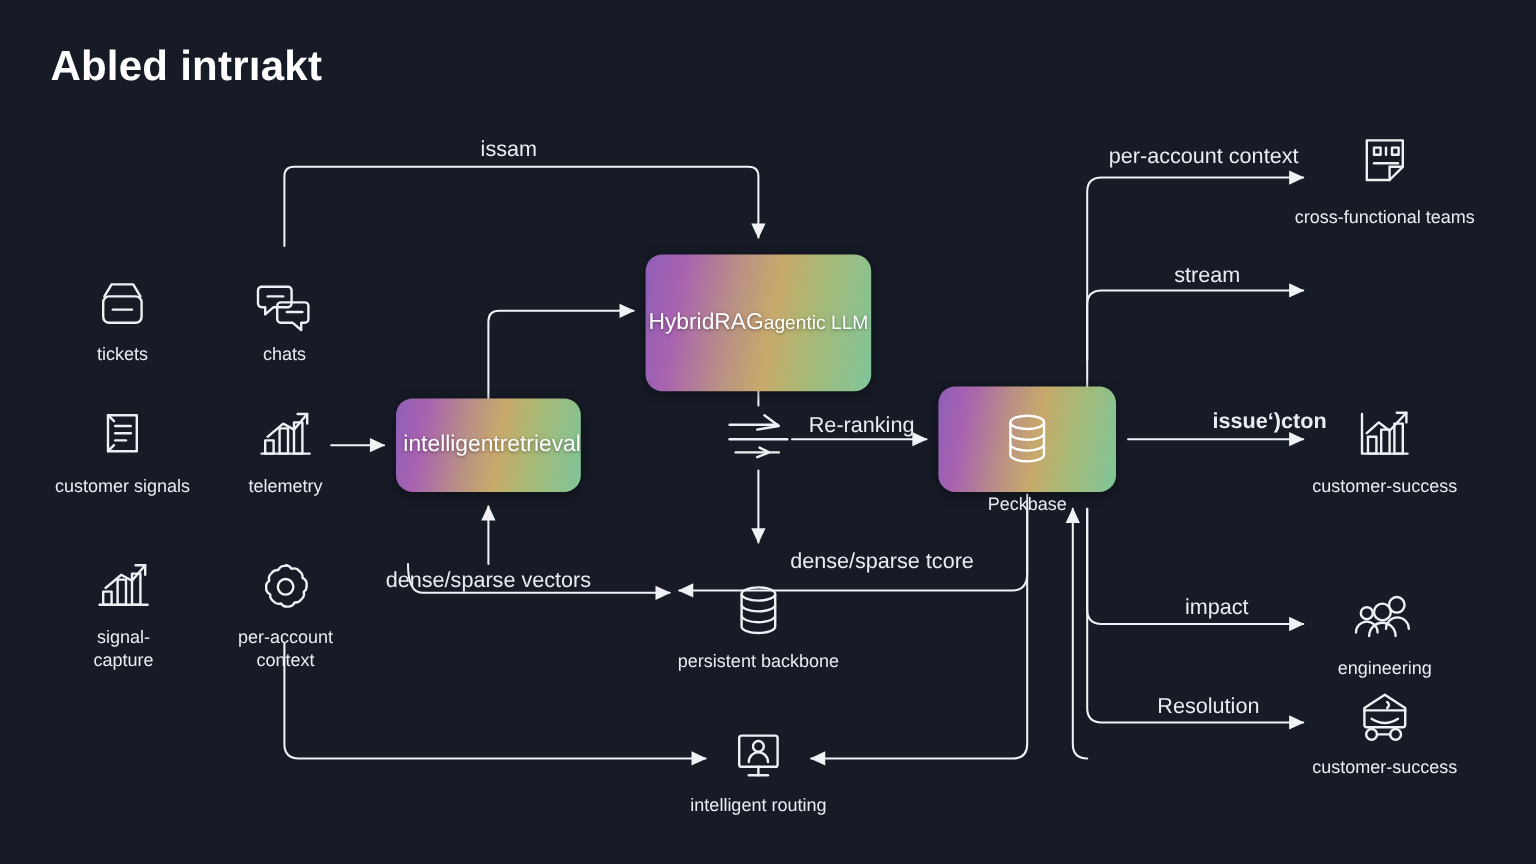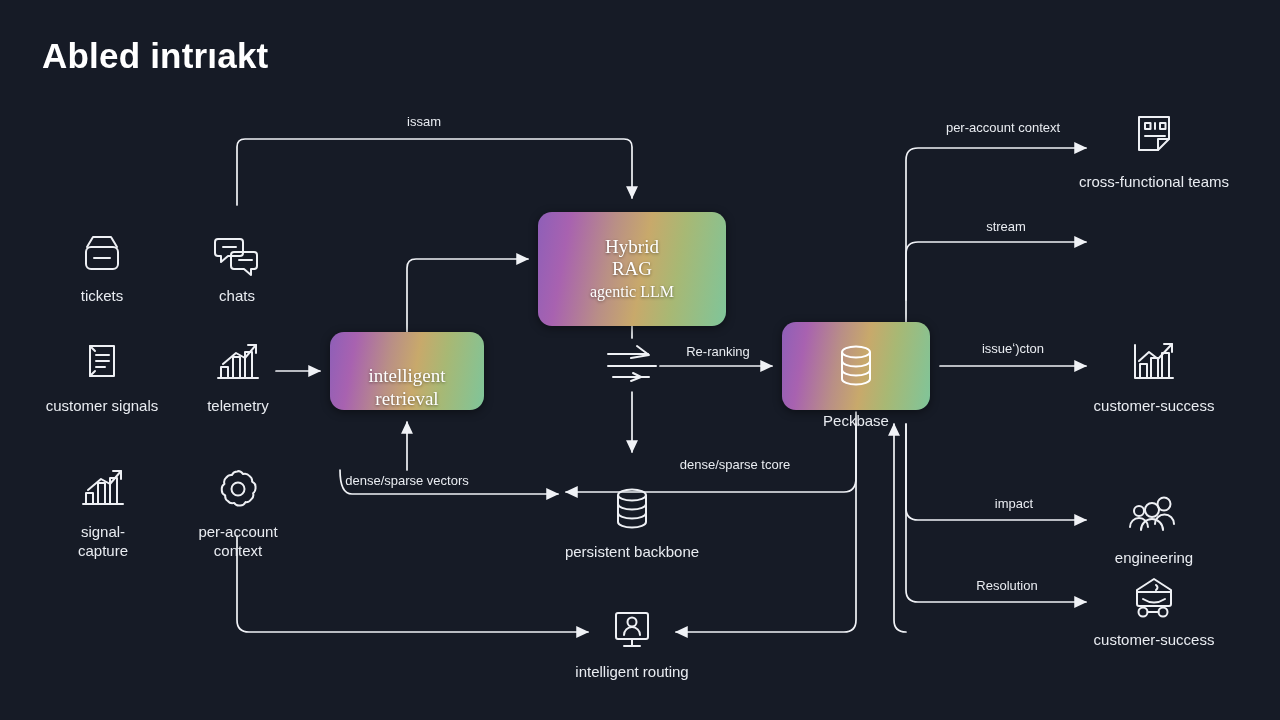--- a/index.html
+++ b/index.html
@@ -17,25 +17,24 @@
     position:absolute;left:42px;top:36px;
     font-size:35px;font-weight:bold;letter-spacing:.2px;
     color:#ffffff;
   }
 
   svg.wires{position:absolute;left:0;top:0;width:1280px;height:720px;pointer-events:none;}
 
   
   .node{
     position:absolute;border-radius:14px;
-    display:flex;flex-direction:column;align-items:center;justify-content:center;
+    display:flex;align-items:center;justify-content:center;
     text-align:center;line-height:1.18;
     box-shadow:0 2px 10px rgba(0,0,0,.45);
     background:linear-gradient(100deg,#8e5fb8 0%,#a862b0 16%,#b98f86 38%,#c8a96b 55%,#a8b874 72%,#7fc59a 100%);
-    font-family:Liberation Serif, serif;
   }
   .node .t1{font-size:19px;color:#fff;text-shadow:0 1px 3px rgba(0,0,0,.45);}
   .node .t2{font-size:16px;color:#fff;margin-top:3px;text-shadow:0 1px 3px rgba(0,0,0,.45);}
 
   #node-hybrid{left:538px;top:212px;width:188px;height:114px;}
   #node-retrieval{left:330px;top:332px;width:154px;height:78px;justify-content:flex-end;}
   #node-peckbase{left:782px;top:322px;width:148px;height:88px;}
 
   .node-caption{
     position:absolute;font-size:15px;color:#e8ebf0;text-align:center;white-space:nowrap;
@@ -43,21 +42,21 @@
 
   
   .ico-item{position:absolute;display:flex;flex-direction:column;align-items:center;}
   .ico-item svg{display:block;}
   .ico-label{
     margin-top:9px;font-size:15px;color:#e9ecf1;text-align:center;line-height:1.25;white-space:pre-line;
   }
 
   
   .edge-label{
-    position:absolute;font-size:13px;color:#e9ecf1;white-space:nowrap;
+    position:absolute;font-size:18px;color:#e9ecf1;white-space:nowrap;
   }
   .edge-label.c{transform:translateX(-50%);}
 </style>
 </head>
 <body>
 
 <div id="stage">
 
   <div class="title">Abled intrıakt</div>
 
@@ -269,17 +268,17 @@
     <div class="ico-label" style="white-space:nowrap;">customer-success</div>
   </div>
 
   <div class="edge-label c" style="left:424px;top:114px;">issam</div>
   <div class="edge-label c" style="left:407px;top:473px;">dense/sparse vectors</div>
   <div class="edge-label c" style="left:735px;top:457px;">dense/sparse tcore</div>
   <div class="edge-label c" style="left:718px;top:344px;">Re-ranking</div>
 
   <div class="edge-label c" style="left:1003px;top:120px;">per-account context</div>
   <div class="edge-label c" style="left:1006px;top:219px;">stream</div>
-  <div class="edge-label c" style="left:1013px;top:341px;">issueʻ)cton</div>
+  <div class="edge-label c" style="left:1058px;top:341px;font-weight:bold;">issueʻ)cton</div>
   <div class="edge-label c" style="left:1014px;top:496px;">impact</div>
   <div class="edge-label c" style="left:1007px;top:578px;">Resolution</div>
 
 </div>
 
 </body></html>

